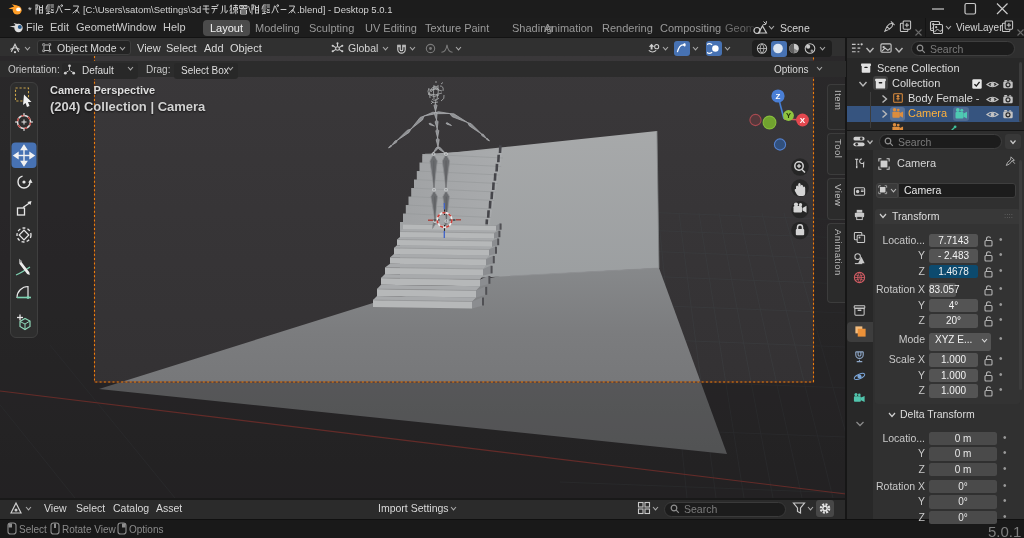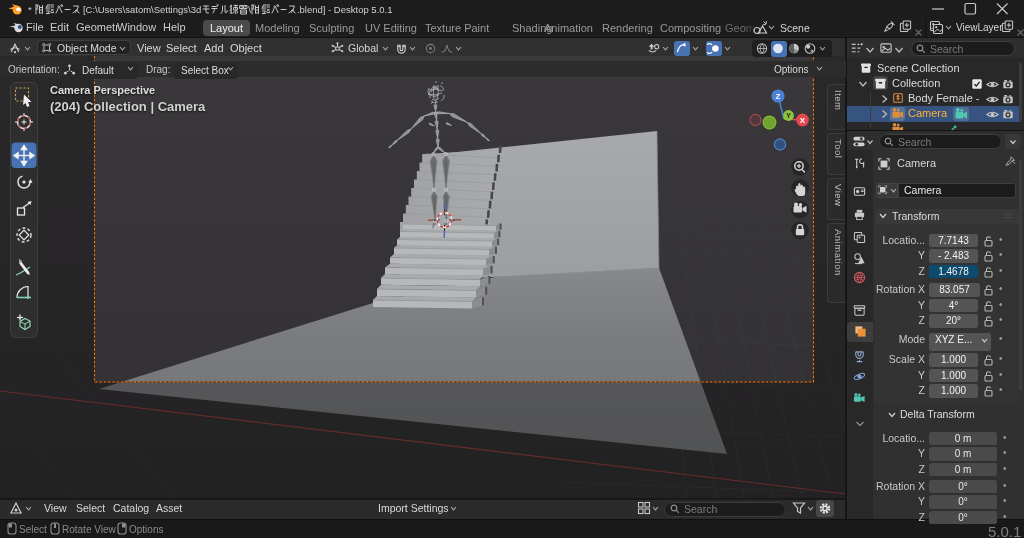--- a/index.html
+++ b/index.html
@@ -701,21 +701,21 @@
     </svg>
     <div class="abs" style="left:999px;top:249px;font-size:10px;color:#9a9a9a">•</div>
     <div class="abs" style="right:99px;top:264.5px;font-size:10.5px;color:#c9c9c9;white-space:nowrap">Z</div>
     <div class="abs" style="left:929px;top:264.5px;width:49px;height:13.5px;background:#0c4a6e;border-radius:2.5px;color:#f2f2f2;font-size:10px;text-align:center;line-height:13.5px">1.4678</div>
     <svg class="abs" style="left:983px;top:265.5px" width="11" height="12" viewBox="0 0 11 12">
       <rect x="2" y="5.5" width="7" height="5.5" rx="1" fill="none" stroke="#b4b4b4" stroke-width="1.1"></rect>
       <path d="M3.5,5.5 v-1.5 q0,-2.3 2,-2.3 q2,0 2,1.6" stroke="#b4b4b4" stroke-width="1.1" fill="none"></path>
     </svg>
     <div class="abs" style="left:999px;top:264.5px;font-size:10px;color:#9a9a9a">•</div>
     <div class="abs" style="right:99px;top:283px;font-size:10.5px;color:#c9c9c9;white-space:nowrap">Rotation X</div>
-    <div class="abs" style="left:929px;top:283px;width:51px;height:13.5px;background:#545454;border-radius:2.5px;color:#f2f2f2;font-size:10px;text-align:center;line-height:13.5px">83.057</div>
+    <div class="abs" style="left:929px;top:283px;width:27px;height:13.5px;background:#545454;border-radius:2.5px;color:#f2f2f2;font-size:10px;text-align:center;line-height:13.5px">83.057</div>
     <svg class="abs" style="left:983px;top:284px" width="11" height="12" viewBox="0 0 11 12">
       <rect x="2" y="5.5" width="7" height="5.5" rx="1" fill="none" stroke="#b4b4b4" stroke-width="1.1"></rect>
       <path d="M3.5,5.5 v-1.5 q0,-2.3 2,-2.3 q2,0 2,1.6" stroke="#b4b4b4" stroke-width="1.1" fill="none"></path>
     </svg>
     <div class="abs" style="left:999px;top:283px;font-size:10px;color:#9a9a9a">•</div>
     <div class="abs" style="right:99px;top:298.5px;font-size:10.5px;color:#c9c9c9;white-space:nowrap">Y</div>
     <div class="abs" style="left:929px;top:298.5px;width:49px;height:13.5px;background:#545454;border-radius:2.5px;color:#f2f2f2;font-size:10px;text-align:center;line-height:13.5px">4°</div>
     <svg class="abs" style="left:983px;top:299.5px" width="11" height="12" viewBox="0 0 11 12">
       <rect x="2" y="5.5" width="7" height="5.5" rx="1" fill="none" stroke="#b4b4b4" stroke-width="1.1"></rect>
       <path d="M3.5,5.5 v-1.5 q0,-2.3 2,-2.3 q2,0 2,1.6" stroke="#b4b4b4" stroke-width="1.1" fill="none"></path>

